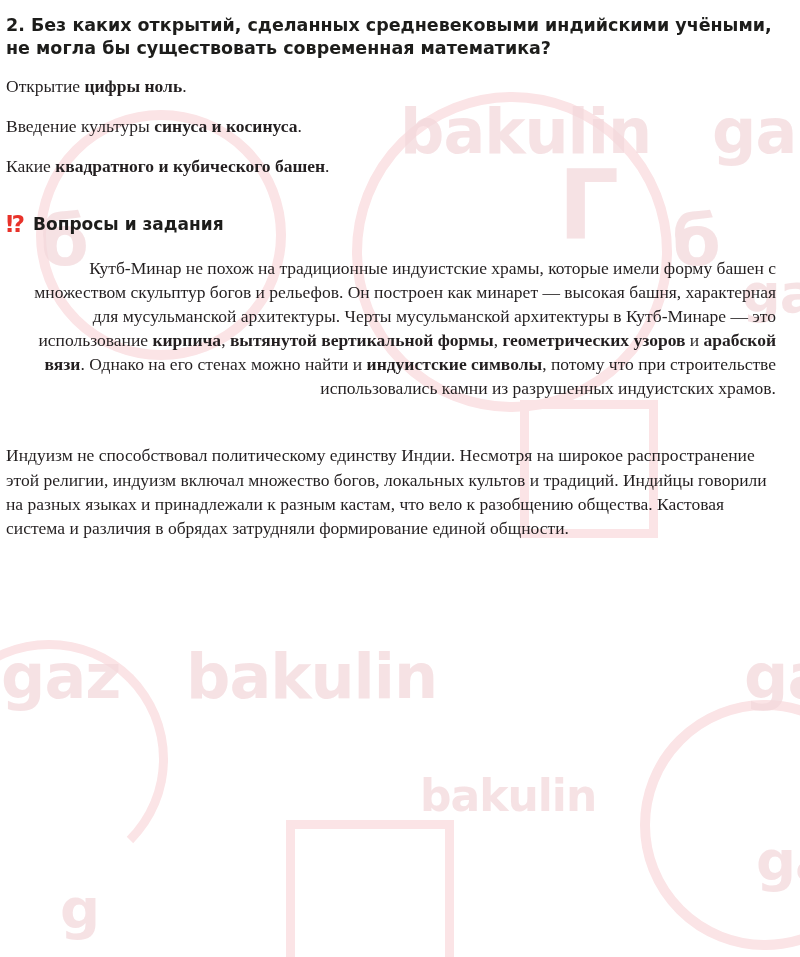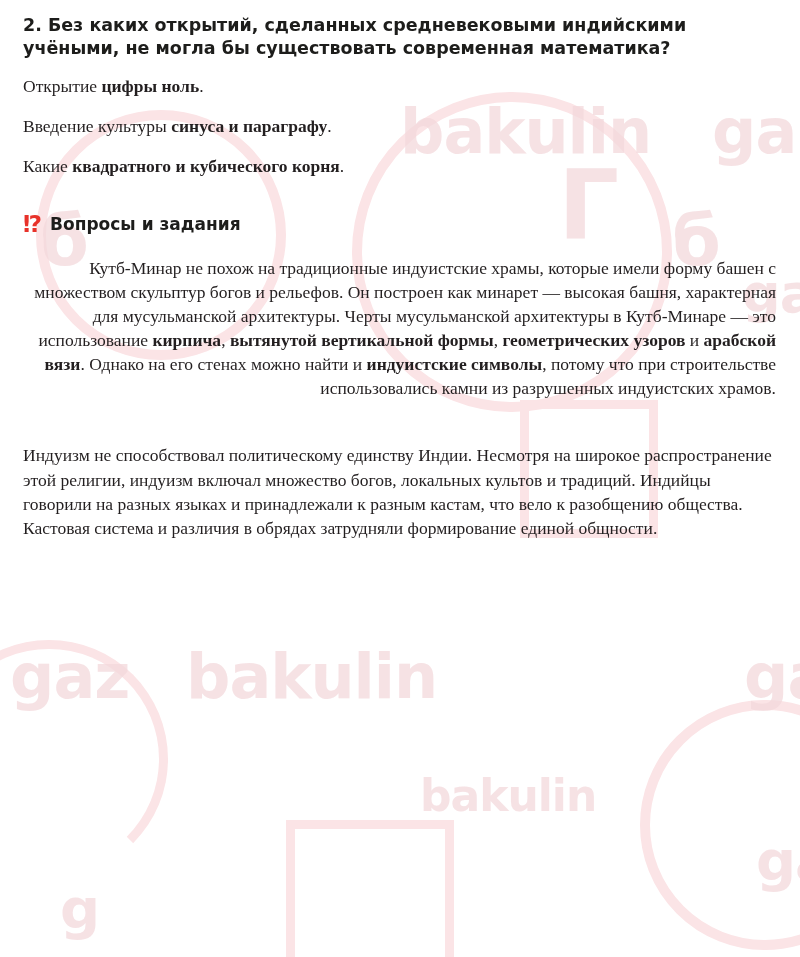--- a/index.html
+++ b/index.html
@@ -47,21 +47,21 @@
     border-radius: 50%;
     border: 9px solid #fbe4e6;
     border-left-color: transparent;
     border-bottom-color: transparent;
   }
 
   
   .page {
     position: relative;
     z-index: 1;
-    padding: 14px 24px 10px 23px;
+    padding: 14px 24px 10px 6px;
     box-sizing: border-box;
   }
 
   .q-head {
     font-family: "DejaVu Sans", sans-serif;
     font-weight: bold;
     font-size: 17.5px;
     line-height: 1.32;
     color: #1d1d1b;
     margin: 0 0 14px 0;
@@ -113,37 +113,37 @@
   <div class="wm-arc" style="left:-70px; top:640px; width:220px; height:220px;"></div>
   <div class="wm-ring" style="left:640px; top:700px; width:230px; height:230px;"></div>
   <div class="wm-sq" style="left:286px; top:820px; width:150px; height:150px;"></div>
   <div id="wm-texts">
       <div class="wm-text" style="left: 400px; top: 95px; font-size: 62px;">bakulin</div>
       <div class="wm-text" style="left: 712px; top: 95px; font-size: 62px;">ga</div>
       <div class="wm-text" style="left: 558px; top: 150px; font-size: 96px;">Г</div>
       <div class="wm-text" style="left: 40px; top: 200px; font-size: 70px;">б</div>
       <div class="wm-text" style="left: 672px; top: 200px; font-size: 70px;">б</div>
       <div class="wm-text" style="left: 742px; top: 262px; font-size: 54px;">ga</div>
-      <div class="wm-text" style="left: 10px; top: 640px; font-size: 62px;">gaz</div>
+      <div class="wm-text" style="left: 1px; top: 640px; font-size: 62px;">gaz</div>
       <div class="wm-text" style="left: 186px; top: 640px; font-size: 62px;">bakulin</div>
       <div class="wm-text" style="left: 744px; top: 640px; font-size: 62px;">ga</div>
       <div class="wm-text" style="left: 420px; top: 770px; font-size: 44px;">bakulin</div>
       <div class="wm-text" style="left: 756px; top: 828px; font-size: 56px;">ga</div>
       <div class="wm-text" style="left: 60px; top: 876px; font-size: 56px;">g</div>
     </div>
 </div>
 
 <div class="page">
 
   <h2 class="q-head">2. Без каких открытий, сделанных средневековыми индийскими учёными, не могла бы существовать современная математика?</h2>
 
   <div id="answers-q2">
       <p class="body"><span>Открытие </span><b class="bold">цифры ноль</b><span>.</span></p>
-      <p class="body"><span>Введение культуры </span><b class="bold">синуса и параграфу</b><span>.</span></p>
-      <p class="body"><span>Какие </span><b class="bold">квадратного и кубического корня</b><span>.</span></p>
+      <p class="body"><span>Введение культуры </span><b class="bold">синуса и косинуса</b><span>.</span></p>
+      <p class="body"><span>Какие </span><b class="bold">квадратного и кубического башен</b><span>.</span></p>
     </div>
 
   <div class="section-title-row">
     <span class="excl-icon">⁉</span>
     <span class="section-title">Вопросы и задания</span>
   </div>
 
 
   <p class="body answer-block" id="task-1-answer"><span>Кутб-Минар не похож на традиционные индуистские храмы, которые имели форму башен с множеством скульптур богов и рельефов. Он построен как минарет — высокая башня, характерная для мусульманской архитектуры. Черты мусульманской архитектуры в Кутб-Минаре — это использование </span><b class="bold">кирпича</b><span>, </span><b class="bold">вытянутой вертикальной формы</b><span>, </span><b class="bold">геометрических узоров</b><span> и </span><b class="bold">арабской вязи</b><span>. Однако на его стенах можно найти и </span><b class="bold">индуистские символы</b><span>, потому что при строительстве использовались камни из разрушенных индуистских храмов.</span></p>
 

